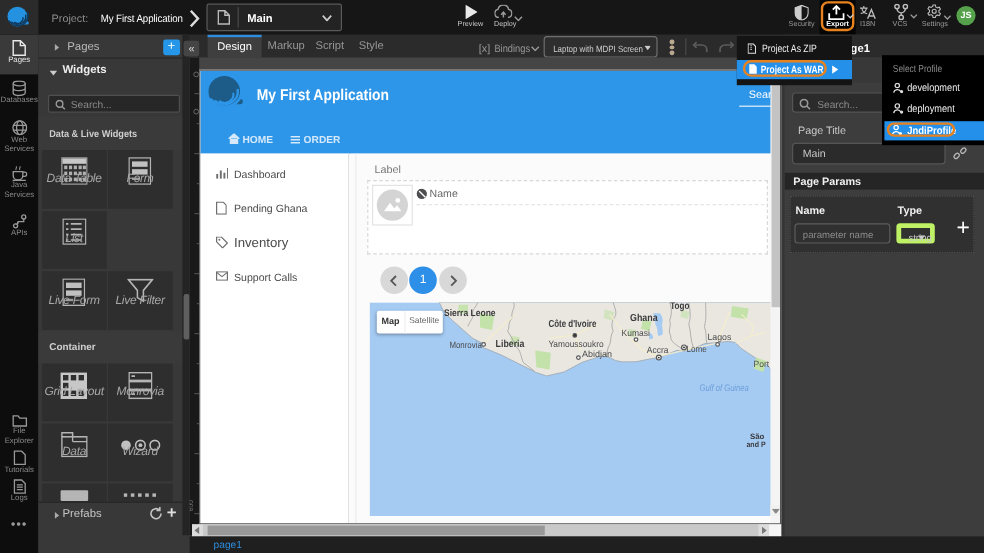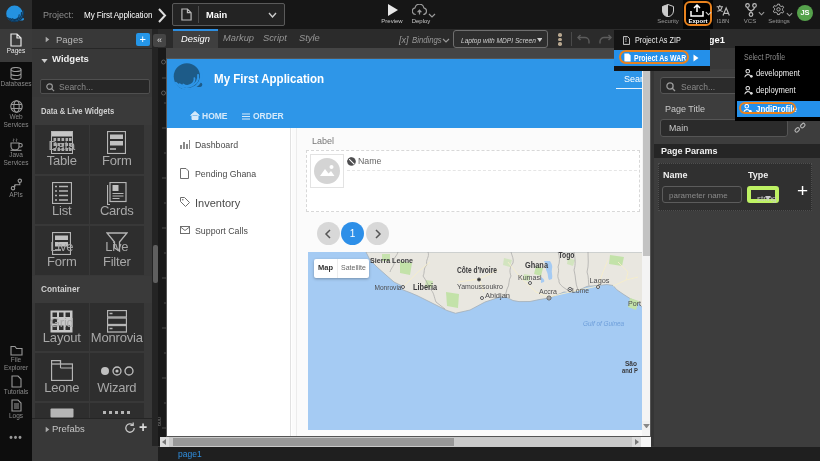--- a/index.html
+++ b/index.html
@@ -7,30 +7,30 @@
 body { font-family:"Liberation Sans", sans-serif; background:#3d3d3d; position:relative; }
 .abs { position:absolute; }
 
 #topbar { left:0; top:0; width:820px; height:29px; background:#161616; }
 #logobox { left:0; top:0; width:32px; height:29px; background:#2b2b2b; }
 #projlbl { left:43px; top:9.5px; font-size:9px; color:#8d8d8d; }
 #projname { left:84px; top:9.5px; font-size:8.8px; color:#fff; letter-spacing:-0.1px; }
 #pagesel { left:172px; top:3px; width:113px; height:23px; background:#232323; border:1px solid #5a5a5a; border-radius:2px; }
 .iconlbl { font-size:6px; color:#9a9a9a; text-align:center; }
 
-#toolbar { left:158px; top:29px; width:662px; height:18.5px; background:#2b2b2b;font-style:italic; } .ttab { position:absolute; top:0; height:18.5px; line-height:18px; font-size:9.3px; color:#969696; padding:0 7px; white-space:nowrap; }
+#toolbar { left:158px; top:29px; width:662px; height:18.5px; background:#2b2b2b; } .ttab { position:absolute; top:0; height:18.5px; line-height:18px; font-size:9.3px; color:#969696; padding:0 7px; white-space:nowrap; }
 
 #rail { left:0; top:29px; width:32px; height:432px; background:#0d0d0d; }
 .railitem { position:absolute; left:0; width:32px; text-align:center; color:#8a8a8a; }
 .raillbl { font-size:6.5px; line-height:7.5px; }
 
 #lpanel { left:32px; top:29px; width:126px; height:432px; background:#383838; overflow:hidden; }
 .ph { font-size:9.5px; color:#b9b9b9; }
 .tile { position:absolute; width:53.5px; height:48.5px; background:#2e2e2e; text-align:center; }
-.tlbl { position:absolute; width:100%; bottom:6px; font-size:13px; color:#a8a8a8; letter-spacing:-0.2px; }
+.tlbl { position:absolute; width:100%; bottom:19px; font-size:10px; color:#a8a8a8; letter-spacing:-0.2px;font-style:italic; }
 
 #wspace { left:158px; top:47.5px; width:496px; height:398px; background:#454545; }
 #rulers { left:158px; top:47.5px; width:8px; height:398px; background:#191919; }
 #iframe { left:166px; top:58px; width:485px; height:379px; background:#fff; border:1px solid #555; overflow:hidden; }
 
 #rpanel { left:654px; top:29px; width:166px; height:417px; background:#3d3d3d; }
 
 #hscroll { left:160px; top:437px; width:491px; height:9.5px; background:#e8e8e8; }
 #bottombar { left:158px; top:446.5px; width:662px; height:14.5px; background:#1f1f1f; }
 
@@ -241,29 +241,20 @@
         <rect x="0.5" y="0.5" width="19" height="21" fill="none" stroke="#b5b5b5" stroke-width="1.2"></rect>
         <g stroke="#b5b5b5" stroke-width="1.4">
           <path d="M3 4.5 h2 M7 4.5 h9"></path>
           <path d="M3 9 h2 M7 9 h9"></path>
           <path d="M3 13.5 h2 M7 13.5 h9"></path>
           <path d="M3 18 h2 M7 18 h9"></path>
         </g>
       </svg>
     <div class="tlbl">List</div>
   </div>
-  <div class="tile" style="left:58px;top:146.5px">
-    <svg width="20" height="23" viewBox="0 0 20 23" style="margin:6px auto 0">
-        <rect x="3" y="0.5" width="16" height="19" fill="none" stroke="#b5b5b5" stroke-width="1.2"></rect>
-        <path d="M3 22.5 h-2.5 V3" fill="none" stroke="#b5b5b5" stroke-width="1.2"></path>
-        <rect x="5.5" y="3" width="6" height="6" fill="#c0c0c0"></rect>
-        <path d="M5.5 11.5 h11 M5.5 14 h11 M5.5 16.5 h7" stroke="#b5b5b5" stroke-width="1.2"></path>
-      </svg>
-    <div class="tlbl">Cards</div>
-  </div>
   <div class="tile" style="left:3px;top:197px">
     <svg width="19" height="23" viewBox="0 0 19 23" style="margin:6px auto 0">
         <rect x="0.5" y="0.5" width="18" height="22" fill="none" stroke="#b5b5b5" stroke-width="1.2"></rect>
         <rect x="3" y="3.5" width="13" height="4.5" fill="#c0c0c0"></rect>
         <rect x="3" y="10" width="13" height="4.5" fill="#c0c0c0"></rect>
         <rect x="3" y="17" width="6" height="2" fill="#9a9a9a"></rect>
       </svg>
     <div class="tlbl">Live Form</div>
   </div>
   <div class="tile" style="left:58px;top:197px">
@@ -301,21 +292,21 @@
         <path d="M2.5 3.5 h3 M2.5 18.5 h3" stroke="#b5b5b5" stroke-width="1.4"></path>
       </svg>
     <div class="tlbl">Monrovia</div>
   </div>
   <div class="tile" style="left:3px;top:323.5px">
     <svg width="22" height="21" viewBox="0 0 22 21" style="margin:7px auto 0">
         <rect x="0.5" y="4" width="21" height="16.5" fill="none" stroke="#b5b5b5" stroke-width="1.3"></rect>
         <path d="M0.5 4 V0.5 h9 V4" fill="none" stroke="#b5b5b5" stroke-width="1.3"></path>
         <path d="M9.5 4 v4 M9.5 8 h12" stroke="#b5b5b5" stroke-width="1.1"></path>
       </svg>
-    <div class="tlbl">Leone</div>
+    <div class="tlbl">Data</div>
   </div>
   <div class="tile" style="left:58px;top:323.5px">
     <svg width="34" height="10" viewBox="0 0 34 10" style="margin:13px auto 0">
         <circle cx="5" cy="5" r="4" fill="#c0c0c0"></circle>
         <circle cx="17" cy="5" r="4" fill="none" stroke="#c0c0c0" stroke-width="1.3"></circle>
         <circle cx="17" cy="5" r="1.6" fill="#c0c0c0"></circle>
         <circle cx="29" cy="5" r="4" fill="none" stroke="#c0c0c0" stroke-width="1.3"></circle>
       </svg>
     <div class="tlbl">Wizard</div>
   </div>

